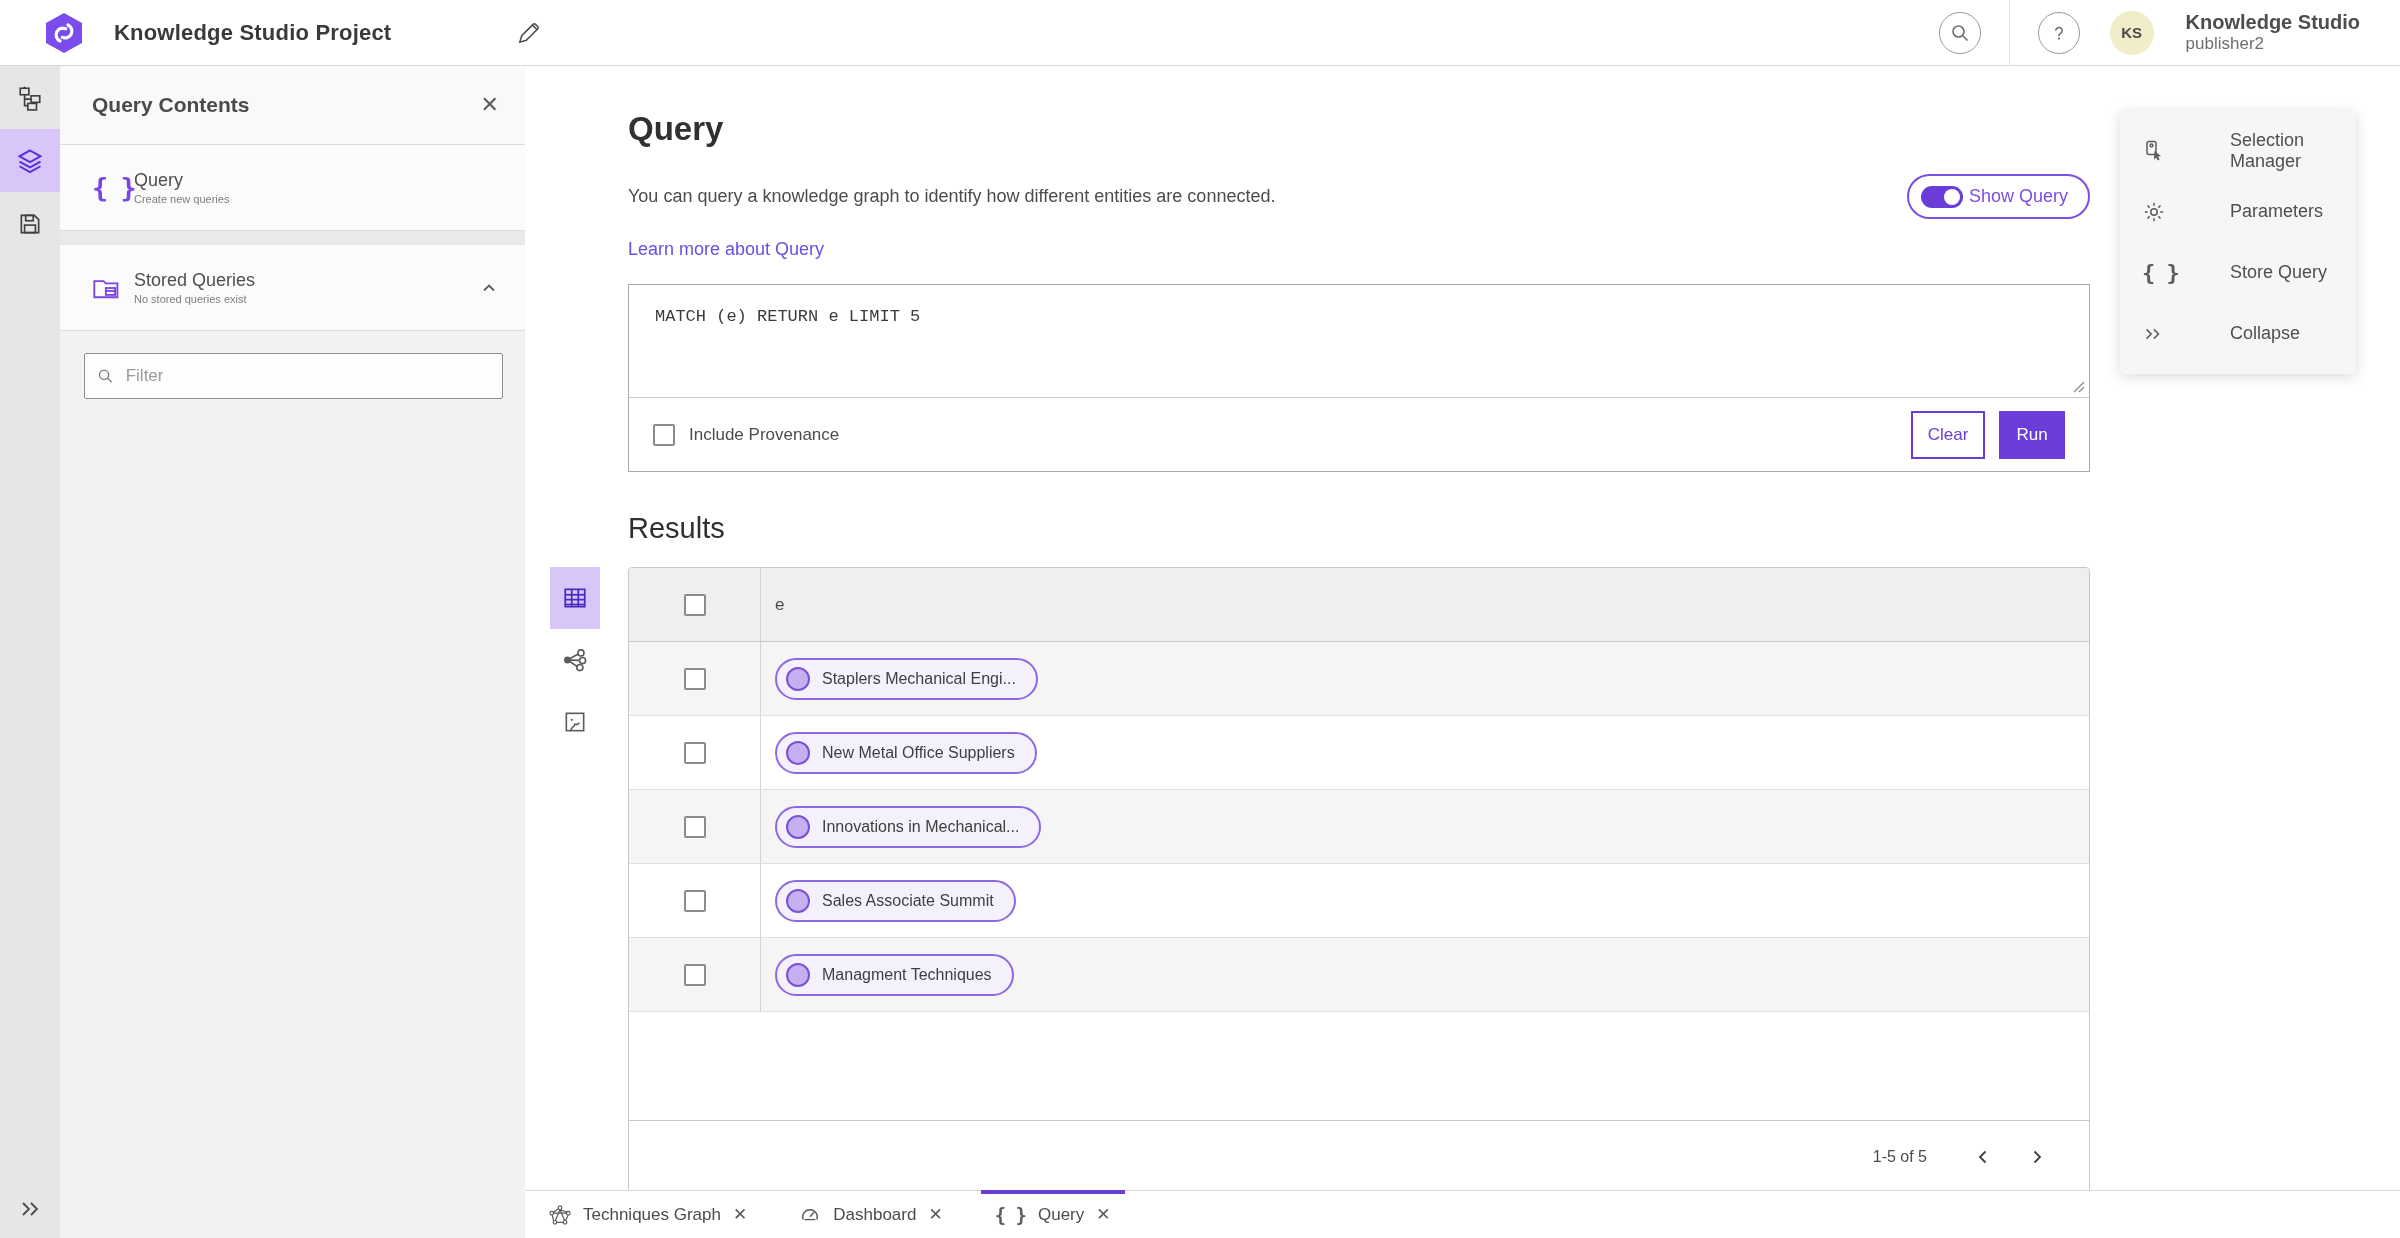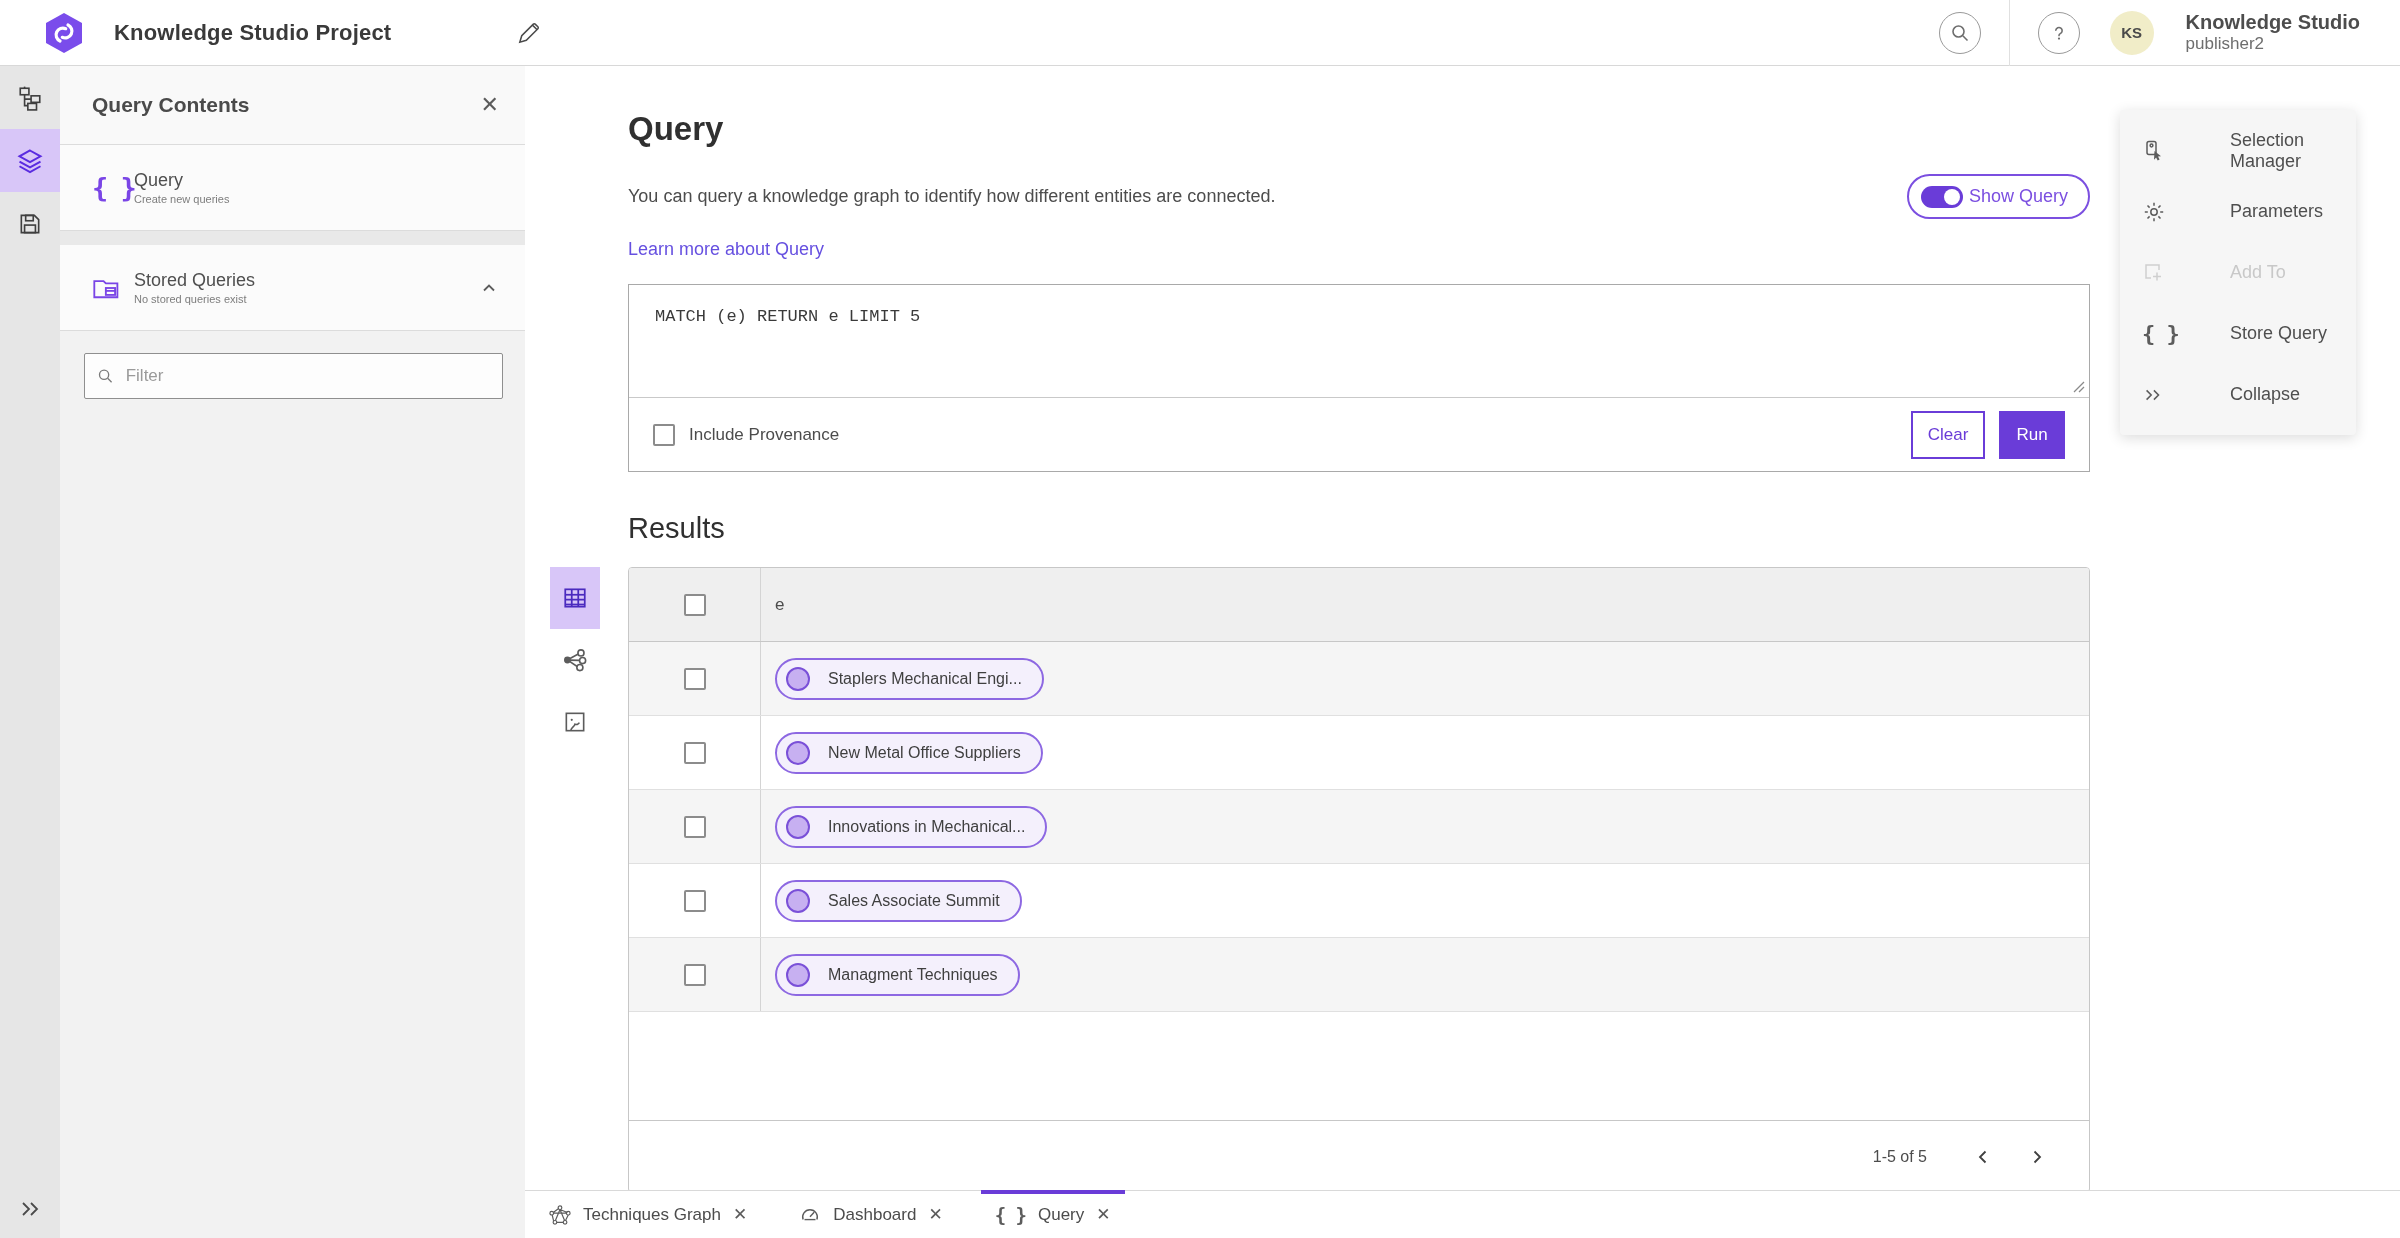--- a/index.html
+++ b/index.html
@@ -91,21 +91,21 @@
   .trow { display:flex; align-items:center; height:74px; }
   .thead { background:#efefef; border-bottom:1px solid #c7c7c7; }
   .tcell-check { width:131px; flex:0 0 131px; display:flex; justify-content:center; align-self:stretch; align-items:center; }
   .tcell-e { flex:1; padding-left:14px; align-self:stretch; display:flex; align-items:center;
              border-left:1px solid #d4d4d4; }
   .thead .tcell-e { font-size:17px; color:#4c4c4c; }
   .trow.data { border-bottom:1px solid #e0e0e0; }
   .trow.odd { background:#f5f5f5; }
   .trow.even { background:#ffffff; }
   .entity-pill { display:inline-flex; align-items:center; height:42px; padding:0 20px 0 9px;
-                 background:#f4f0fc; border:2px solid #8d68e2; border-radius:21px; cursor:pointer;gap:6px; }
+                 background:#f4f0fc; border:2px solid #8d68e2; border-radius:21px; cursor:pointer; }
   .entity-dot { width:24px; height:24px; border-radius:50%; background:#c7b0f1; border:2px solid #7a50d8; flex:0 0 24px; }
   .entity-label { margin-left:12px; font-size:16px; color:#3f3f3f; }
   .table-empty { height:108px; background:#fff; }
   .table-footer { height:72px; border-top:1px solid #c7c7c7; display:flex; align-items:center;
                   justify-content:flex-end; padding-right:30px; gap:0; }
   .page-range { font-size:16px; color:#4c4c4c; margin-right:34px; }
   .page-btn { width:44px; height:44px; display:flex; align-items:center; justify-content:center; cursor:pointer; color:#3f3f3f; }
   .page-btn + .page-btn { margin-left:10px; }
 
   
@@ -414,29 +414,20 @@
       </div>
       <div class="tool-item">
         <div class="tool-icon">
           <svg width="24" height="24" viewBox="0 0 24 24" fill="none" stroke="#5c5c5c" stroke-width="1.5">
             <circle cx="12" cy="12" r="3.2"></circle>
             <path d="M12 2.8v3M12 18.2v3M2.8 12h3M18.2 12h3M5.5 5.5l2.1 2.1M16.4 16.4l2.1 2.1M18.5 5.5l-2.1 2.1M7.6 16.4l-2.1 2.1"></path>
           </svg>
         </div>
         <div class="tool-label">Parameters</div>
       </div>
-      <div class="tool-item disabled">
-        <div class="tool-icon">
-          <svg width="24" height="24" viewBox="0 0 24 24" fill="none" stroke="currentColor" stroke-width="1.5">
-            <path d="M17 9V4H4v13h5"></path>
-            <path d="M15 11.5v8M11 15.5h8"></path>
-          </svg>
-        </div>
-        <div class="tool-label">Add To</div>
-      </div>
       <div class="tool-item">
         <div class="tool-icon">
             <span class="tool-braces">{ }</span>
           </div>
         <div class="tool-label">Store Query</div>
       </div>
       <div class="tool-item">
         <div class="tool-icon">
           <svg width="22" height="22" viewBox="0 0 24 24" fill="none" stroke="#5c5c5c" stroke-width="1.7">
             <path d="M5 7l5 5-5 5M13 7l5 5-5 5"></path>

